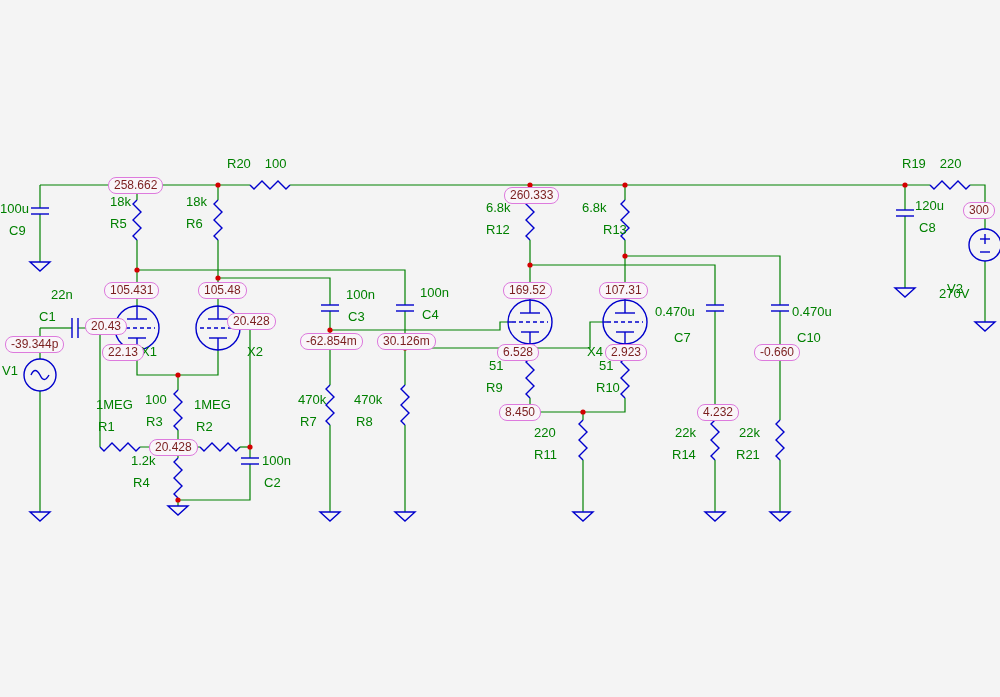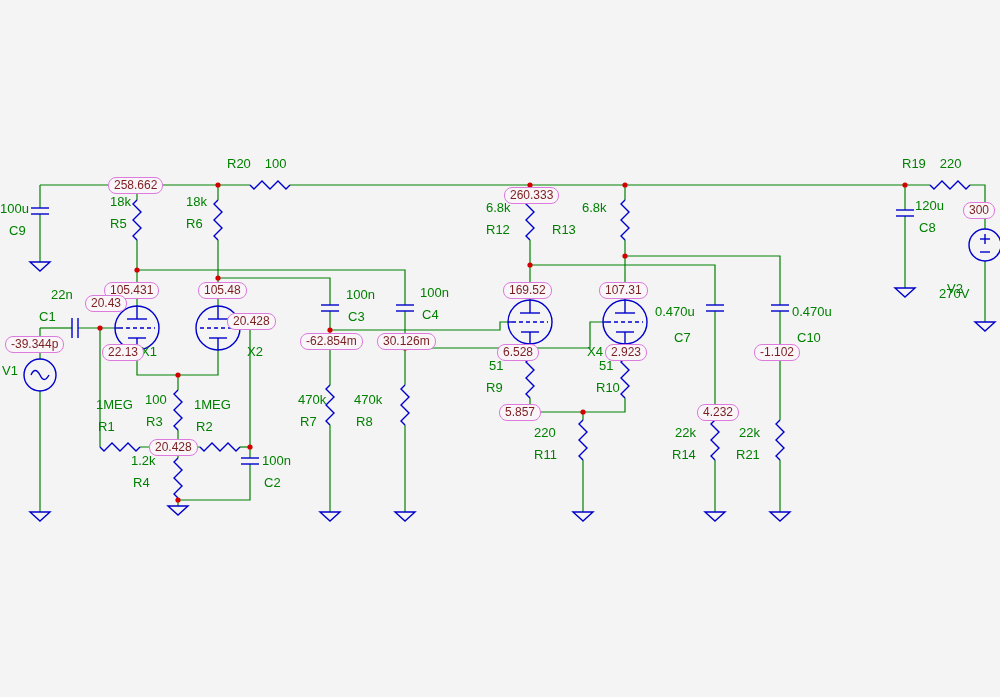--- a/index.html
+++ b/index.html
@@ -300,21 +300,21 @@
   <div class="lbl" style="left:348px;top:310px">C3</div>
   <div class="lbl" style="left:420px;top:286px">100n</div>
   <div class="lbl" style="left:422px;top:308px">C4</div>
   <div class="lbl" style="left:298px;top:393px">470k</div>
   <div class="lbl" style="left:300px;top:415px">R7</div>
   <div class="lbl" style="left:354px;top:393px">470k</div>
   <div class="lbl" style="left:356px;top:415px">R8</div>
   <div class="lbl" style="left:486px;top:201px">6.8k</div>
   <div class="lbl" style="left:486px;top:223px">R12</div>
   <div class="lbl" style="left:582px;top:201px">6.8k</div>
-  <div class="lbl" style="left:552px;top:223px">R13</div>
+  <div class="lbl" style="left:603px;top:223px">R13</div>
   <div class="lbl" style="left:587px;top:345px">X4</div>
   <div class="lbl" style="left:489px;top:359px">51</div>
   <div class="lbl" style="left:486px;top:381px">R9</div>
   <div class="lbl" style="left:599px;top:359px">51</div>
   <div class="lbl" style="left:596px;top:381px">R10</div>
   <div class="lbl" style="left:534px;top:426px">220</div>
   <div class="lbl" style="left:534px;top:448px">R11</div>
   <div class="lbl" style="left:655px;top:305px">0.470u</div>
   <div class="lbl" style="left:674px;top:331px">C7</div>
   <div class="lbl" style="left:792px;top:305px">0.470u</div>
@@ -329,29 +329,29 @@
   </div>
   <div class="lbl" style="left:915px;top:199px">120u</div>
   <div class="lbl" style="left:919px;top:221px">C8</div>
   <div class="lbl" style="left:947px;top:282px">V2</div>
   <div class="lbl" style="left:939px;top:287px">270V</div>
 
   <div class="probe" style="left:108px;top:177px">258.662</div>
   <div class="probe" style="left:504px;top:187px">260.333</div>
   <div class="probe" style="left:104px;top:282px">105.431</div>
   <div class="probe" style="left:198px;top:282px">105.48</div>
-  <div class="probe" style="left:85px;top:295px">20.43</div>
+  <div class="probe" style="left:85px;top:318px">20.43</div>
   <div class="probe" style="left:227px;top:313px">20.428</div>
   <div class="probe" style="left:102px;top:344px">22.13</div>
   <div class="probe" style="left:149px;top:439px">20.428</div>
   <div class="probe" style="left:300px;top:333px">-62.854m</div>
   <div class="probe" style="left:377px;top:333px">30.126m</div>
   <div class="probe" style="left:503px;top:282px">169.52</div>
   <div class="probe" style="left:599px;top:282px">107.31</div>
   <div class="probe" style="left:497px;top:344px">6.528</div>
   <div class="probe" style="left:605px;top:344px">2.923</div>
-  <div class="probe" style="left:499px;top:404px">5.857</div>
+  <div class="probe" style="left:499px;top:404px">8.450</div>
   <div class="probe" style="left:697px;top:404px">4.232</div>
-  <div class="probe" style="left:754px;top:344px">-1.102</div>
+  <div class="probe" style="left:754px;top:344px">-0.660</div>
   <div class="probe" style="left:5px;top:336px">-39.344p</div>
   <div class="probe" style="left:963px;top:202px">300</div>
 
 </div>
 
 </body></html>

